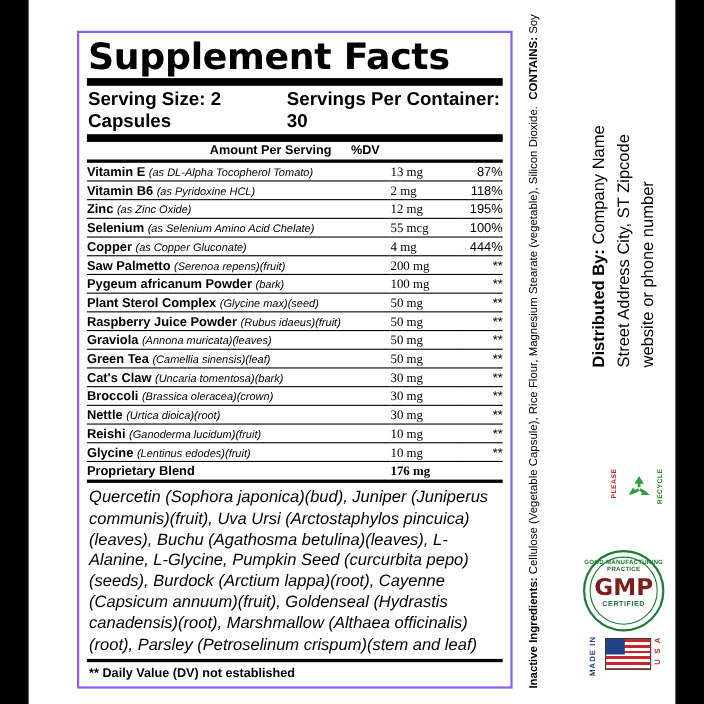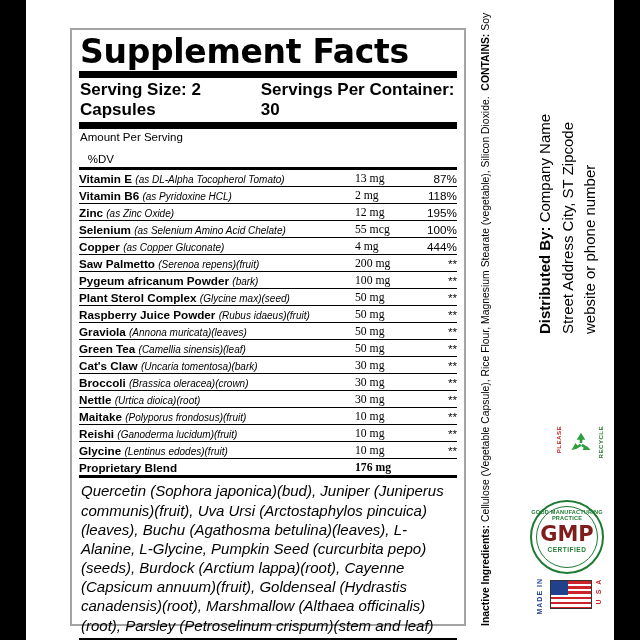--- a/index.html
+++ b/index.html
@@ -41,21 +41,21 @@
     box-sizing: border-box;
   }
 
   
   .facts {
     position: absolute;
     left: 36px;
     top: 22px;
     width: 396px;
     height: 598px;
-    border: 2px solid #a3a3a3;
+    border: 2px solid #8b5cf6;
     background: #fff;
     box-sizing: border-box;
     padding: 4px 7px 2px 7px;
   }
   .facts-title {
     font-size: 33px;
     font-weight: bold;
     letter-spacing: -0.3px;
     line-height: 1.04;
     margin: 1px 0 2px 1px;
@@ -68,24 +68,23 @@
     display: flex;
     justify-content: space-between;
     font-size: 17px;
     font-weight: bold;
     padding: 2px 1px 2px 1px;
   }
   .aps-row {
     display: flex;
     justify-content: center;
     font-size: 11.5px;
-    font-weight: normal;
+    font-weight: bold;
     padding: 2px 1px 2px 1px;
     gap: 10px;
-    flex-direction: column;
   }
   .aps-label { }
   .dv-label { width: 34px; text-align: right; }
 
   table.items {
     width: 100%;
     border-collapse: collapse;
     table-layout: fixed;
   }
   table.items td {
@@ -391,25 +390,20 @@
           <td class="name"><span class="nm">Broccoli</span> <span class="sub">(Brassica oleracea)(crown)</span></td>
           <td class="amt">30 mg</td>
           <td class="dv">**</td>
         </tr>
         <tr>
           <td class="name"><span class="nm">Nettle</span> <span class="sub">(Urtica dioica)(root)</span></td>
           <td class="amt">30 mg</td>
           <td class="dv">**</td>
         </tr>
         <tr>
-          <td class="name"><span class="nm">Maitake</span> <span class="sub">(Polyporus frondosus)(fruit)</span></td>
-          <td class="amt">10 mg</td>
-          <td class="dv">**</td>
-        </tr>
-        <tr>
           <td class="name"><span class="nm">Reishi</span> <span class="sub">(Ganoderma lucidum)(fruit)</span></td>
           <td class="amt">10 mg</td>
           <td class="dv">**</td>
         </tr>
         <tr>
           <td class="name"><span class="nm">Glycine</span> <span class="sub">(Lentinus edodes)(fruit)</span></td>
           <td class="amt">10 mg</td>
           <td class="dv">**</td>
         </tr>
         <tr class="blend-row">

